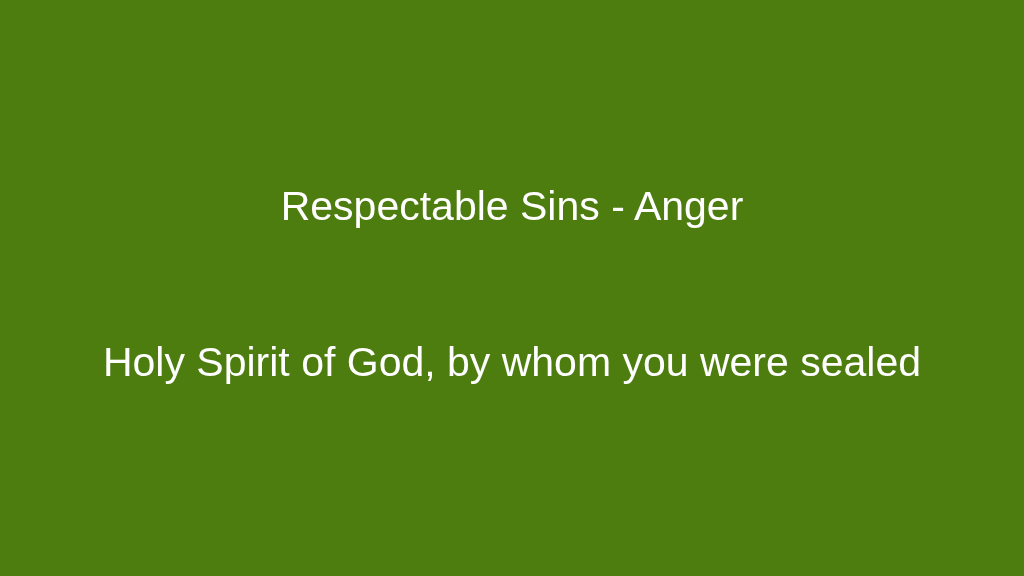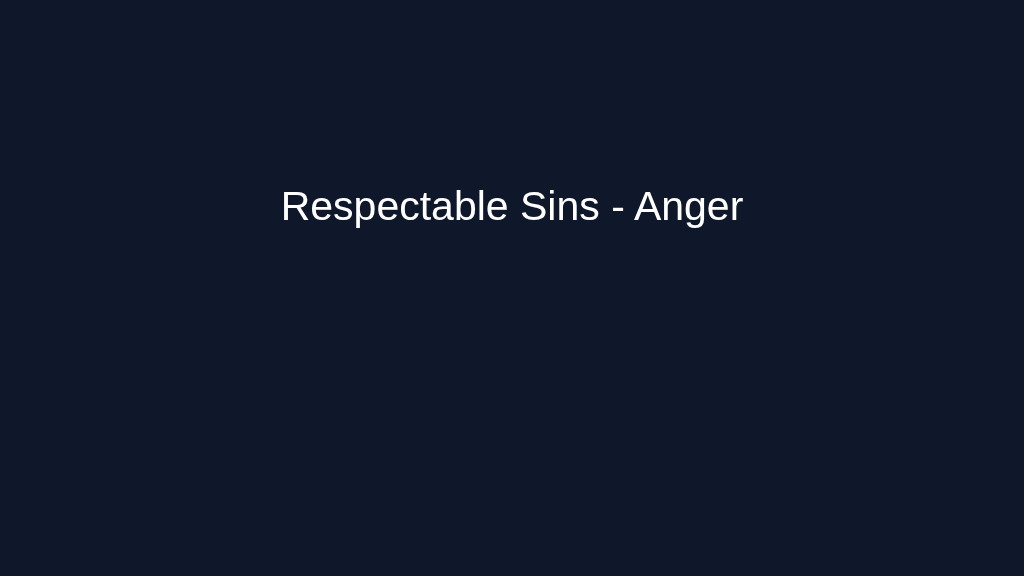--- a/index.html
+++ b/index.html
@@ -14,21 +14,21 @@
   body {
     background: #000000;
     font-family: "Liberation Sans", sans-serif;
     -webkit-font-smoothing: antialiased;
   }
 
   #slide {
     position: relative;
     width: 1024px;
     height: 576px;
-    background: #0f172a;
+    background: #4d7c0f;
   }
 
   #text-block {
     position: absolute;
     left: 0;
     top: 76px;
     width: 1024px;
     padding: 0 16px;
     text-align: center;
     color: #ffffff;
@@ -45,19 +45,20 @@
     color: #ffffff;
   }
 </style>
 </head>
 <body>
 
 <div id="slide">
 
   <div id="text-block">
     <span class="line">Respectable Sins - Anger</span>
+    <span class="line">Holy Spirit of God, by whom you were sealed</span>
     
     
     
     
   </div>
 
 </div>
 
 </body></html>

